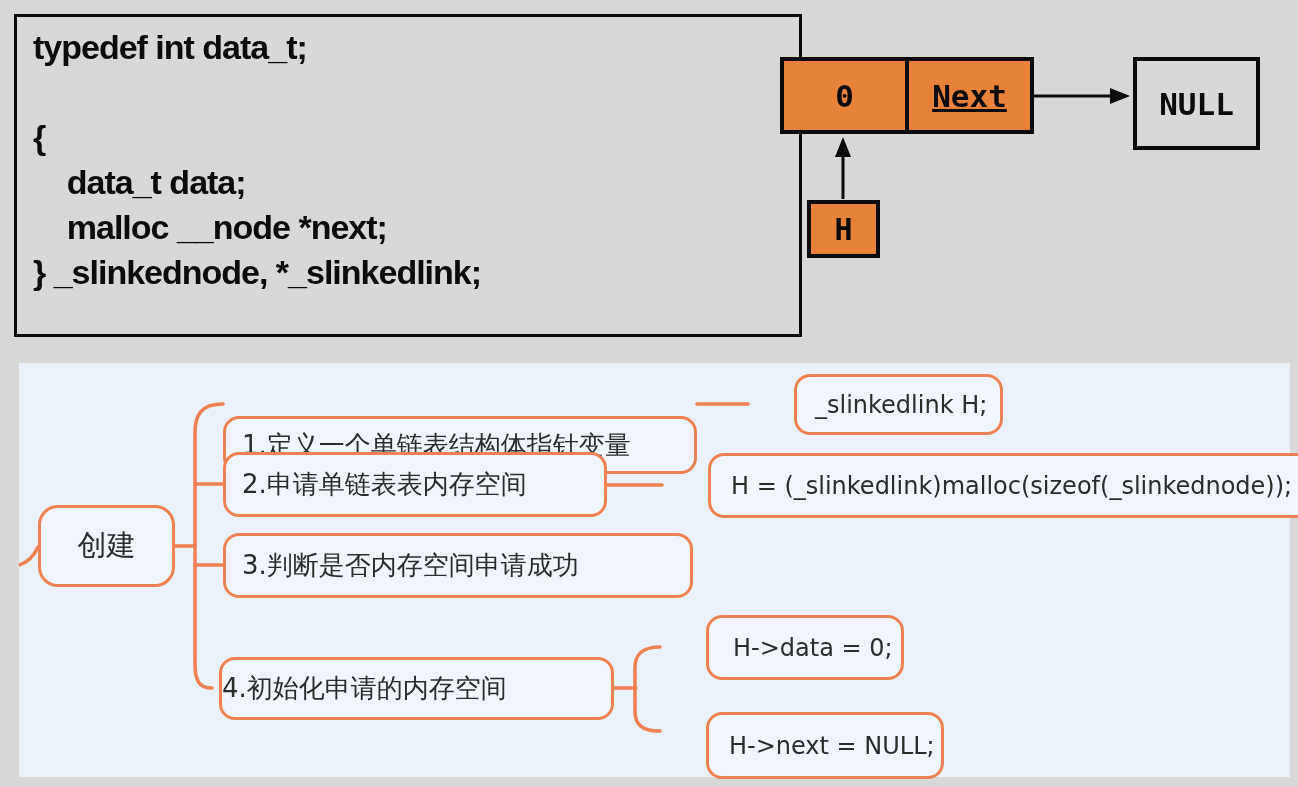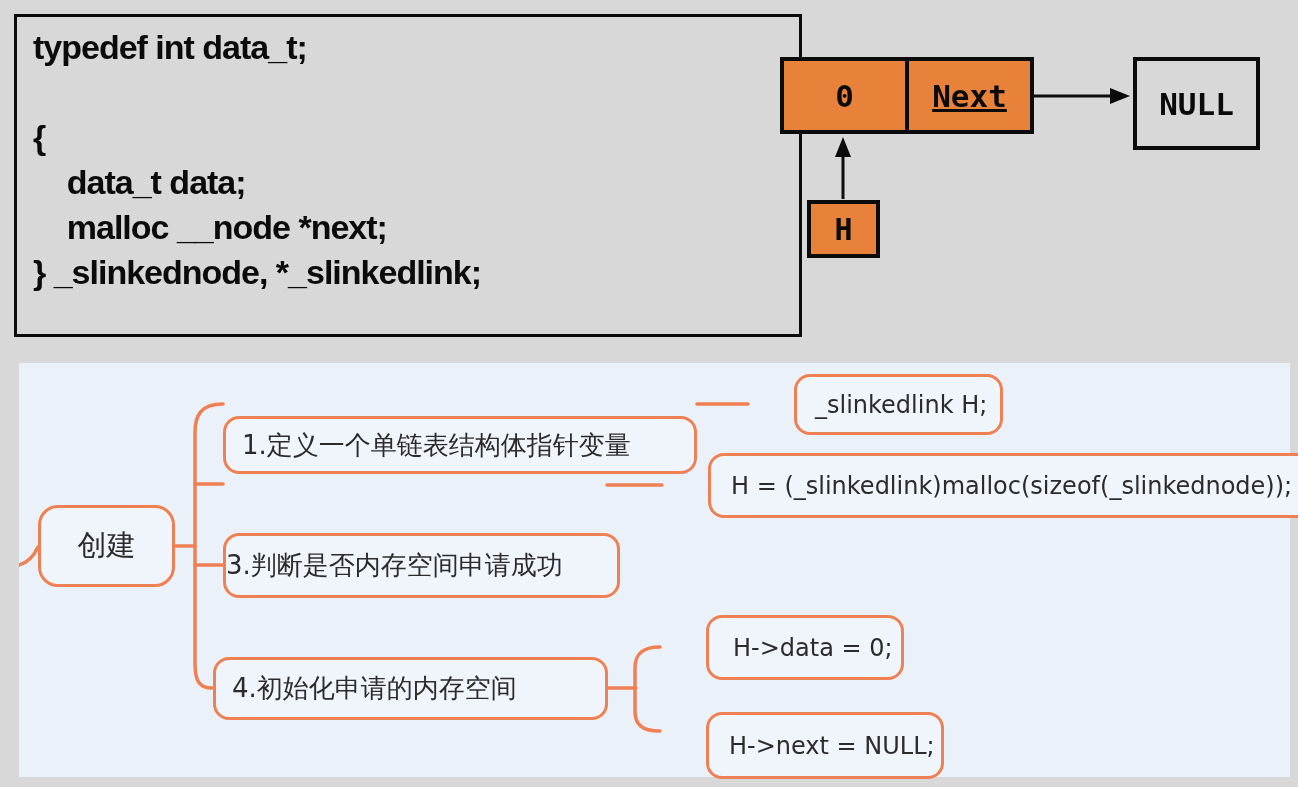--- a/index.html
+++ b/index.html
@@ -55,22 +55,22 @@
     background:var(--c-node-bg);color:var(--c-text);
     display:flex;align-items:center;
     font-size:26px;white-space:nowrap;overflow:hidden;
   }
   .mm-leaf{font-size:24px;margin-left:46px;}
   #mm-root{left:19px;top:142px;width:137px;height:82px;justify-content:center;font-size:29px;border-radius:20px;}
   #mm-step1{left:204px;top:13px;width:474px;height:58px;padding-left:16px;margin-top:40px;}
   #mm-leaf1{left:729px;top:11px;width:209px;height:61px;padding-left:18px;}
   #mm-step2{left:204px;top:89px;width:384px;height:65px;padding-left:16px;}
   #mm-leaf2{left:643px;top:90px;width:618px;height:65px;padding-left:20px;}
-  #mm-step3{left:204px;top:170px;width:397px;height:65px;}
-  #mm-step4{left:194px;top:294px;width:395px;height:63px;padding-left:16px;}
+  #mm-step3{left:204px;top:170px;width:470px;height:65px;padding-left:16px;}
+  #mm-step4{left:200px;top:294px;width:395px;height:63px;}
   #mm-leaf4a{left:641px;top:252px;width:198px;height:65px;padding-left:24px;}
   #mm-leaf4b{left:641px;top:349px;width:238px;height:67px;padding-left:20px;}
 </style>
 </head>
 <body>
 
 <div id="screen">
 
   <div class="code-box">
     <div class="code-line">typedef int data_t;</div>
@@ -108,20 +108,21 @@
       <path d="M 176,202 L 204,202"></path>
       <path d="M 678,41 L 729,41"></path>
       <path d="M 588,122 L 643,122"></path>
       <path d="M 588,325 L 617,325"></path>
       <path d="M 641,284 C 622,284 616,292 616,305 L 616,348 C 616,361 622,368 641,368"></path>
     </svg>
 
     <div id="mm-root" class="mm-node">创建</div>
     <div id="mm-step1" class="mm-node">1.定义一个单链表结构体指针变量</div>
     <div id="mm-leaf1" class="mm-node mm-leaf">_slinkedlink H;</div>
+    <div id="mm-step2" class="mm-node">2.申请单链表表内存空间</div>
     <div id="mm-leaf2" class="mm-node mm-leaf">H = (_slinkedlink)malloc(sizeof(_slinkednode));</div>
     <div id="mm-step3" class="mm-node">3.判断是否内存空间申请成功</div>
     <div id="mm-step4" class="mm-node">4.初始化申请的内存空间</div>
     <div id="mm-leaf4a" class="mm-node mm-leaf">H-&gt;data = 0;</div>
     <div id="mm-leaf4b" class="mm-node mm-leaf">H-&gt;next = NULL;</div>
   </div>
 
 </div>
 
 </body></html>

